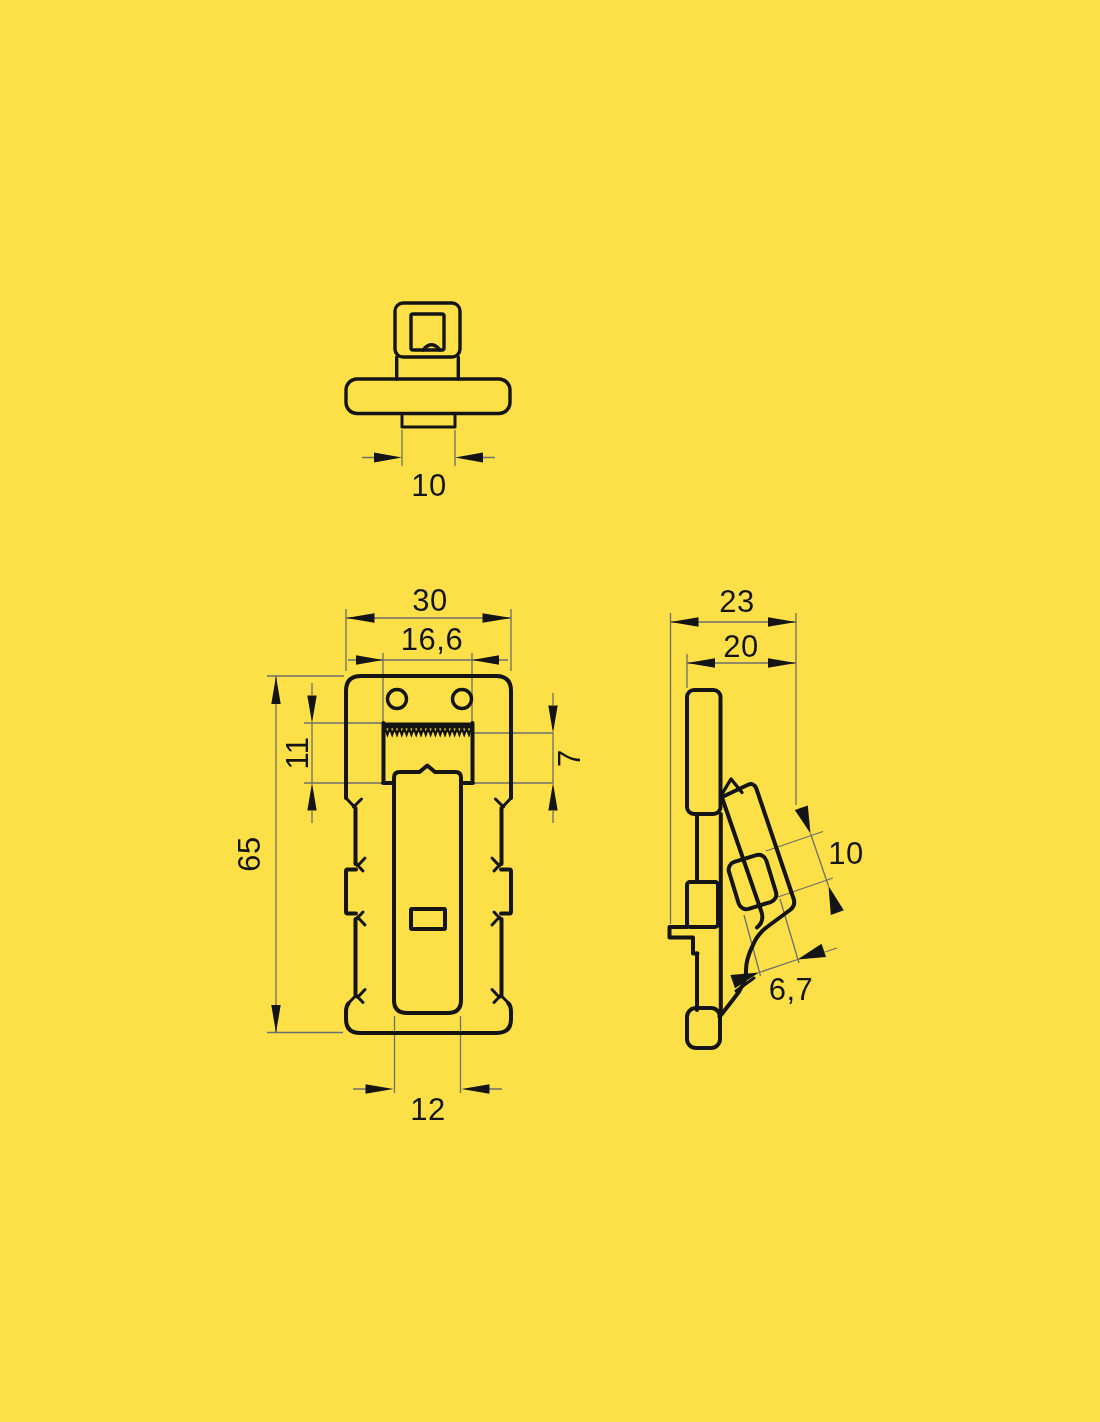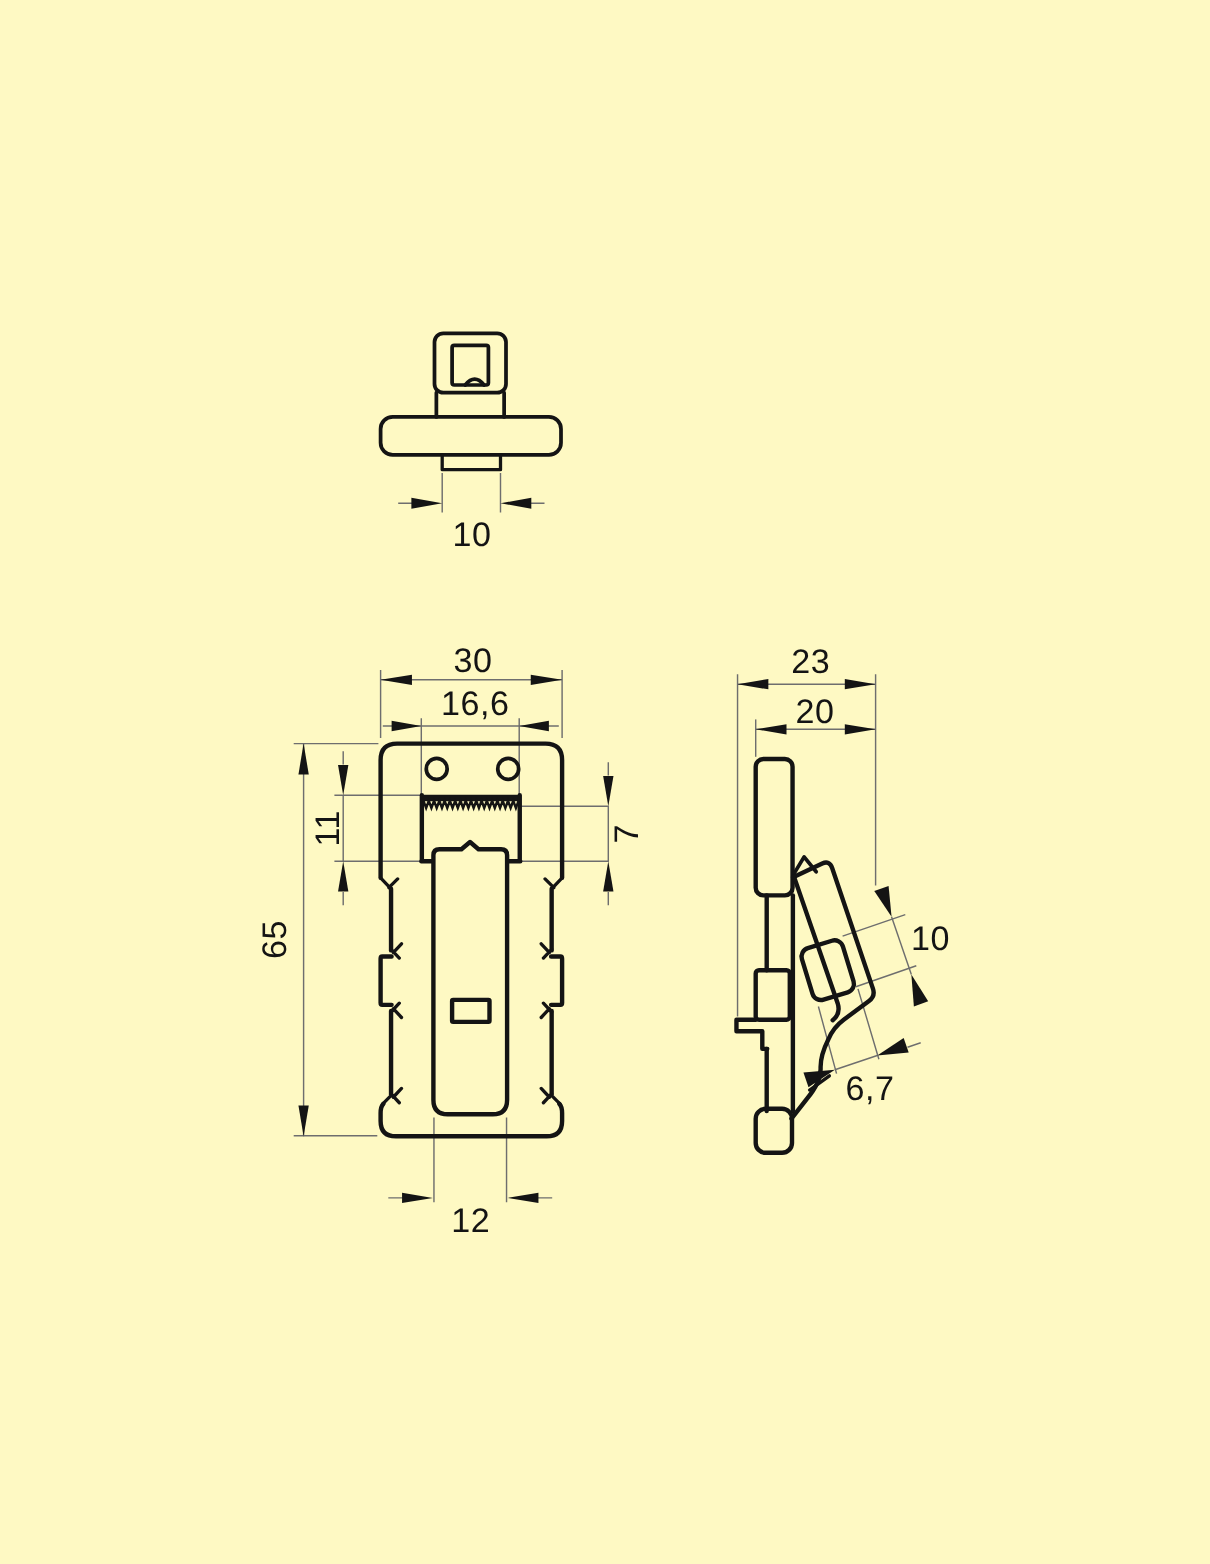--- a/index.html
+++ b/index.html
@@ -1,16 +1,16 @@
 <!DOCTYPE html>
 <html><head>
 <meta charset="utf-8">
 <style>
   html,body{margin:0;padding:0;background:#ffffff;}
-  .canvas{width:1100px;height:1422px;background:#fef9c3;position:relative;overflow:hidden;text-align:right;}
+  .canvas{width:1100px;height:1422px;background:#fde047;position:relative;overflow:hidden;text-align:right;}
   svg{display:block;}
   .thick{stroke:#141414;stroke-width:4;fill:none;stroke-linecap:round;stroke-linejoin:round;}
   .med{stroke:#141414;stroke-width:3.4;fill:none;stroke-linecap:round;stroke-linejoin:round;}
   .hook{stroke:#141414;stroke-width:3;fill:none;stroke-linecap:round;}
   .teeth{stroke:#141414;stroke-width:2.2;fill:none;stroke-linejoin:miter;}
   .bar{stroke:#141414;stroke-width:6;fill:none;}
   .thin{stroke:#6e6e6e;stroke-width:1.3;fill:none;}
   .arrow{fill:#141414;stroke:none;}
   .dim{font-family:"Liberation Sans",sans-serif;font-size:31px;fill:#141414;text-anchor:middle;letter-spacing:0.5px;}
 </style>

